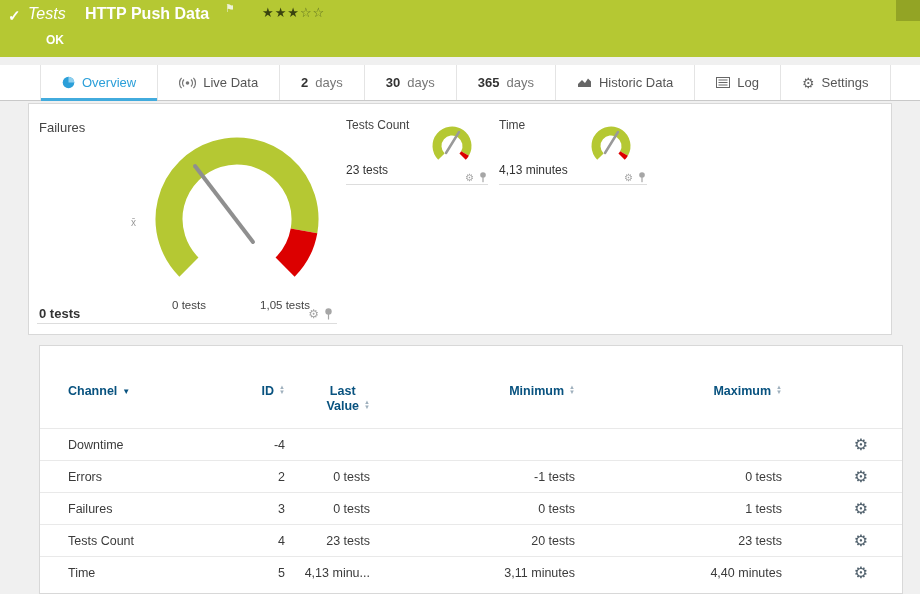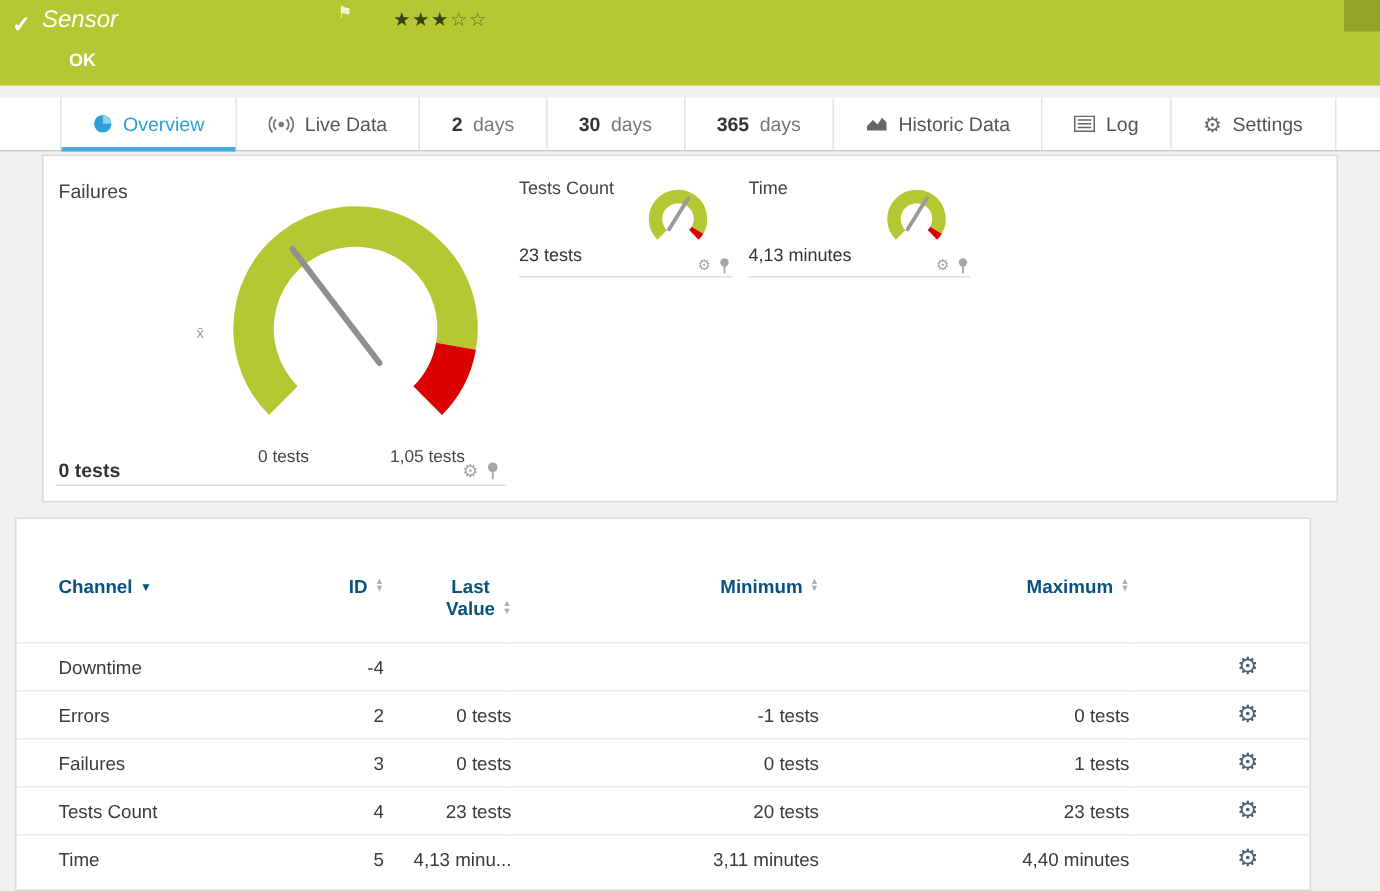--- a/index.html
+++ b/index.html
@@ -26,21 +26,21 @@
   .tab:first-child { border-left: 1px solid #e4e4e4; }
   .tab.active { color: #2b9fd9; }
   .tab.active::after { content: ""; position: absolute; left: 0; right: 0; bottom: -1px; height: 3px; background: #42abdd; }
   .tab .num { font-weight: bold; color: #333; }
   .tab .unit { color: #777; }
   .tab .glyph-icon { font-size: 14px; color: #666; line-height: 1; }
 
   
   .panel { position: absolute; background: #fff; border: 1px solid #d8d8d8; }
   .panel.gauges { left: 28px; top: 103px; width: 864px; height: 232px; }
-  .panel.channels { left: 10px; top: 345px; width: 864px; height: 249px; overflow: hidden; }
+  .panel.channels { left: 39px; top: 345px; width: 864px; height: 249px; overflow: hidden; }
 
   
   .gauge-main { position: absolute; left: 8px; top: 8px; width: 300px; height: 212px; border-bottom: 1px solid #ddd; }
   .gauge-title { position: absolute; left: 2px; top: 8px; font-size: 13px; color: #444; }
   .gauge-main svg.big { position: absolute; left: 100px; top: 2px; }
   .scale-min { position: absolute; left: 112px; top: 187px; width: 80px; text-align: center; font-size: 11.5px; color: #444; }
   .scale-max { position: absolute; left: 208px; top: 187px; width: 80px; text-align: center; font-size: 11.5px; color: #444; }
   .mean-marker { position: absolute; left: 94px; top: 105px; font-size: 10px; color: #9a9a9a; }
   .gauge-value { position: absolute; left: 2px; top: 194px; font-size: 13px; font-weight: bold; color: #333; }
   .gauge-icons { position: absolute; right: 4px; bottom: 2px; color: #a6a6a6; display: flex; gap: 5px; align-items: center; }
@@ -72,21 +72,22 @@
   .sort-desc { margin-left: 5px; font-size: 8px; color: #08527f; vertical-align: 1px; }
   .two-line { display: inline-block; text-align: center; line-height: 15px; }
 </style>
 </head>
 <body>
 
 <div class="screen">
 
   <div class="topbar">
     <span class="check">✓</span>
-    <span class="sensor-kind">Sensor</span>
+    <span class="sensor-kind">Tests</span>
+    <span class="sensor-title">HTTP Push Data</span>
     <span class="flag">⚑</span>
     <span class="stars"><span class="filled">★★★</span><span class="empty">☆☆</span></span>
     <span class="status-ok">OK</span>
     <div class="corner-btn"></div>
   </div>
 
   <div class="tabbar">
     <div class="tab active">
       <svg width="13" height="13">
         <circle cx="6.5" cy="6.5" r="5.8" fill="#2b9fd9"></circle>

